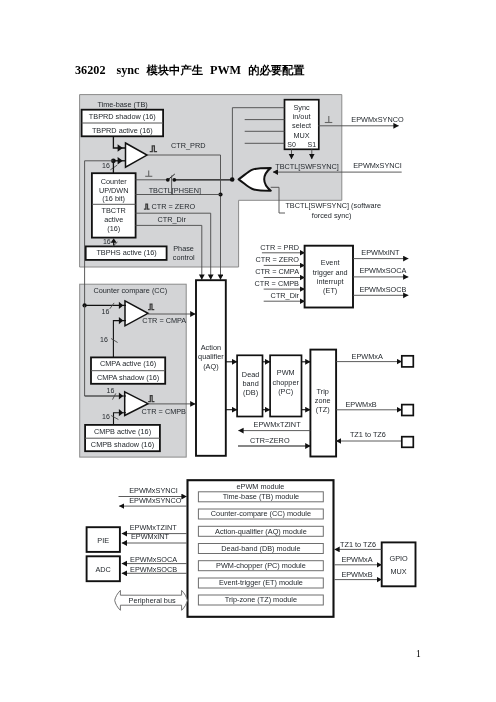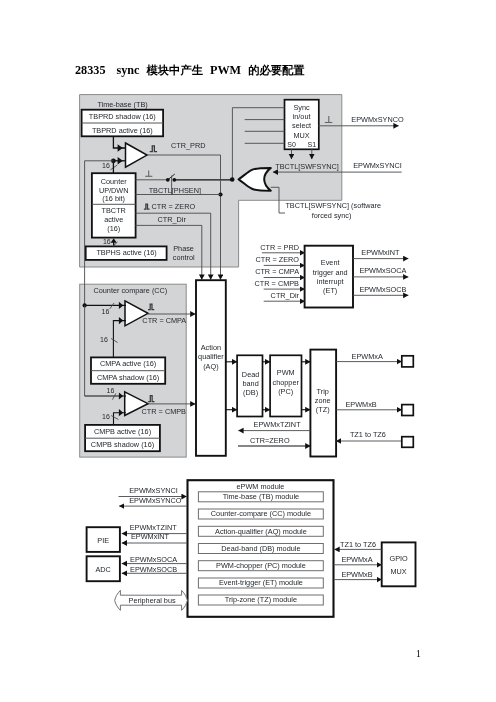--- a/index.html
+++ b/index.html
@@ -11,21 +11,21 @@
   .pageno{position:absolute;left:416px;top:649px;font-family:"Liberation Serif",serif;font-size:9.5px;color:#000;}
   svg#diagram{position:absolute;left:0;top:0;width:496px;height:702px;}
   svg text{font-family:"Liberation Sans",sans-serif;fill:#24292e;font-size:7.3px;}
   .lbl{font-size:7.3px;}
   .lbl-s{font-size:7.0px;}
 </style>
 </head>
 <body>
 
 <div id="page">
-  <div class="title"><span>28335</span><span class="gap"></span><span>sync</span><span class="cjk">模块中产生</span><span>PWM</span><span class="cjk">的必要配置</span></div>
+  <div class="title"><span>36202</span><span class="gap"></span><span>sync</span><span class="cjk">模块中产生</span><span>PWM</span><span class="cjk">的必要配置</span></div>
   <div class="pageno">1</div>
 <svg id="diagram" viewBox="0 0 496 702" xmlns="http://www.w3.org/2000/svg">
 <defs>
 <marker id="ar" markerWidth="8" markerHeight="8" refX="6.2" refY="2.4" orient="auto" markerUnits="userSpaceOnUse">
           <path d="M0,0 L6.4,2.4 L0,4.8 z" fill="#2b2b2b"></path>
         </marker>
 <marker id="arb" markerWidth="10" markerHeight="10" refX="5.2" refY="2.9" orient="auto" markerUnits="userSpaceOnUse">
           <path d="M0,0 L5.4,2.9 L0,5.8 z" fill="#111"></path>
         </marker>
 <marker id="armid" markerWidth="10" markerHeight="10" refX="4.4" refY="3.2" orient="auto" markerUnits="userSpaceOnUse">

